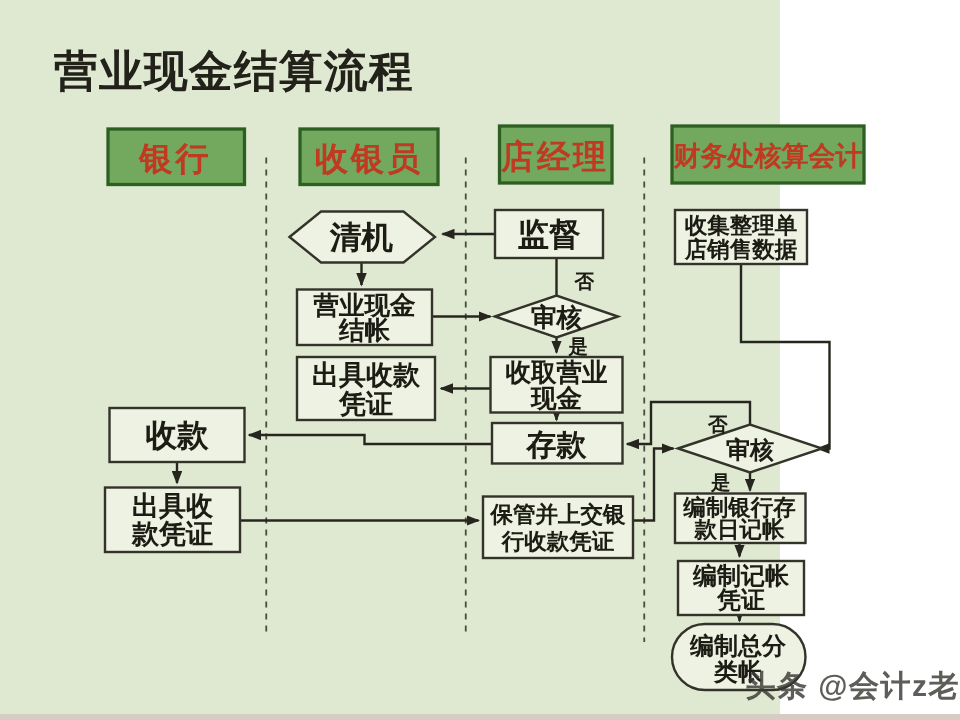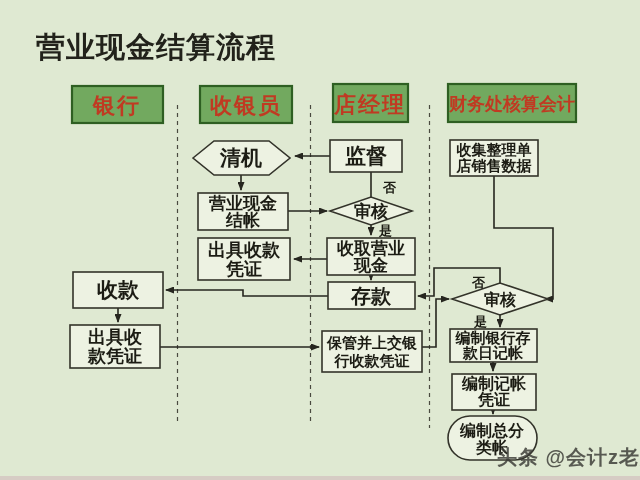--- a/index.html
+++ b/index.html
@@ -1,17 +1,17 @@
 <!DOCTYPE html>
 <html><head>
 <meta charset="utf-8">
 <style>
   html,body{margin:0;padding:0;}
   body{width:640px;height:480px;overflow:hidden;}
-  .slide{position:relative;width:640px;height:480px;background:#dfe9d2;}
+  .slide{position:relative;width:520px;height:480px;background:#dfe9d2;}
   svg{display:block;}
   text{font-family:"Liberation Sans",sans-serif;fill:#1c1c14;font-weight:bold;}
   .node{fill:#edf2e2;stroke:#33332a;stroke-width:1.6;}
   .header-box{fill:#72a95f;stroke:#2e5f22;stroke-width:2.2;}
   .header-label{fill:#c03a22;font-size:22px;letter-spacing:2px;}
   .header-label.small{font-size:18px;letter-spacing:0;}
   .conn{fill:none;stroke:#26261f;stroke-width:1.6;}
   .divider{stroke:#4a4a40;stroke-width:1.2;stroke-dasharray:4 4;fill:none;}
   .t21{font-size:21px;}
   .t20{font-size:20px;}

